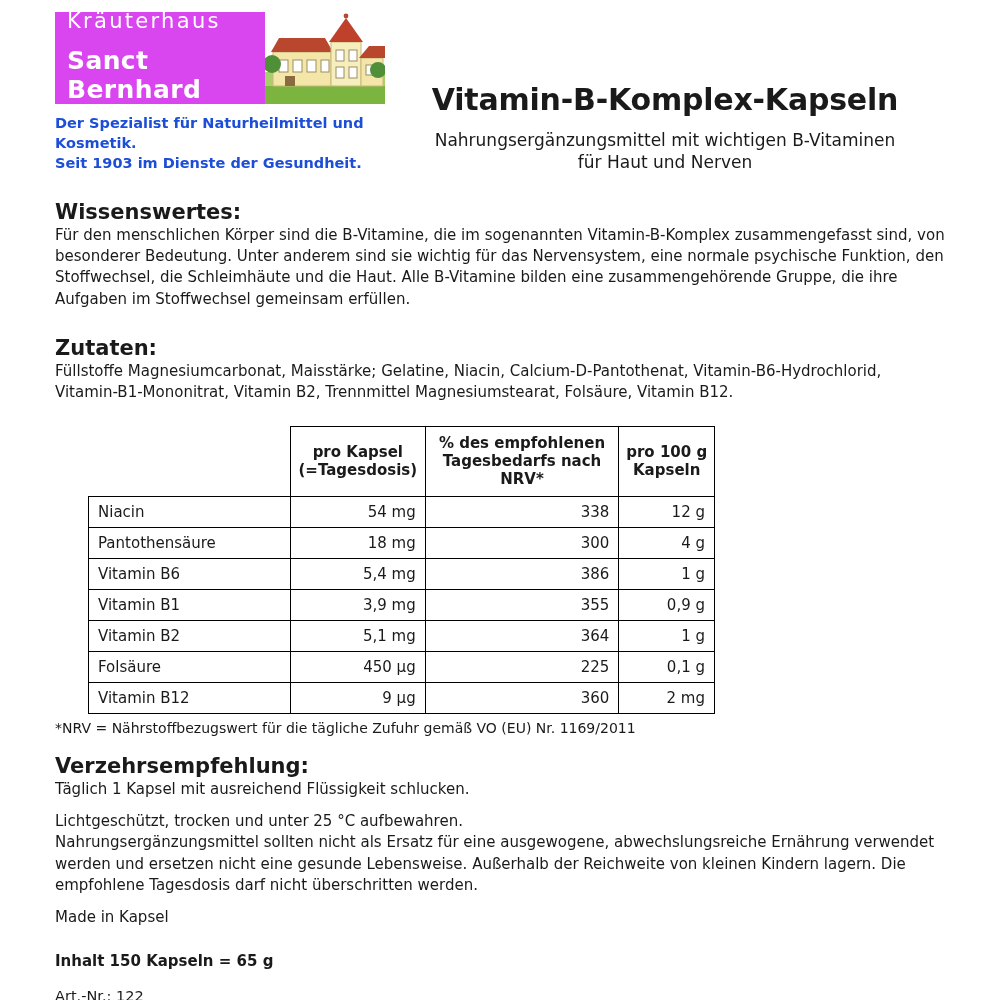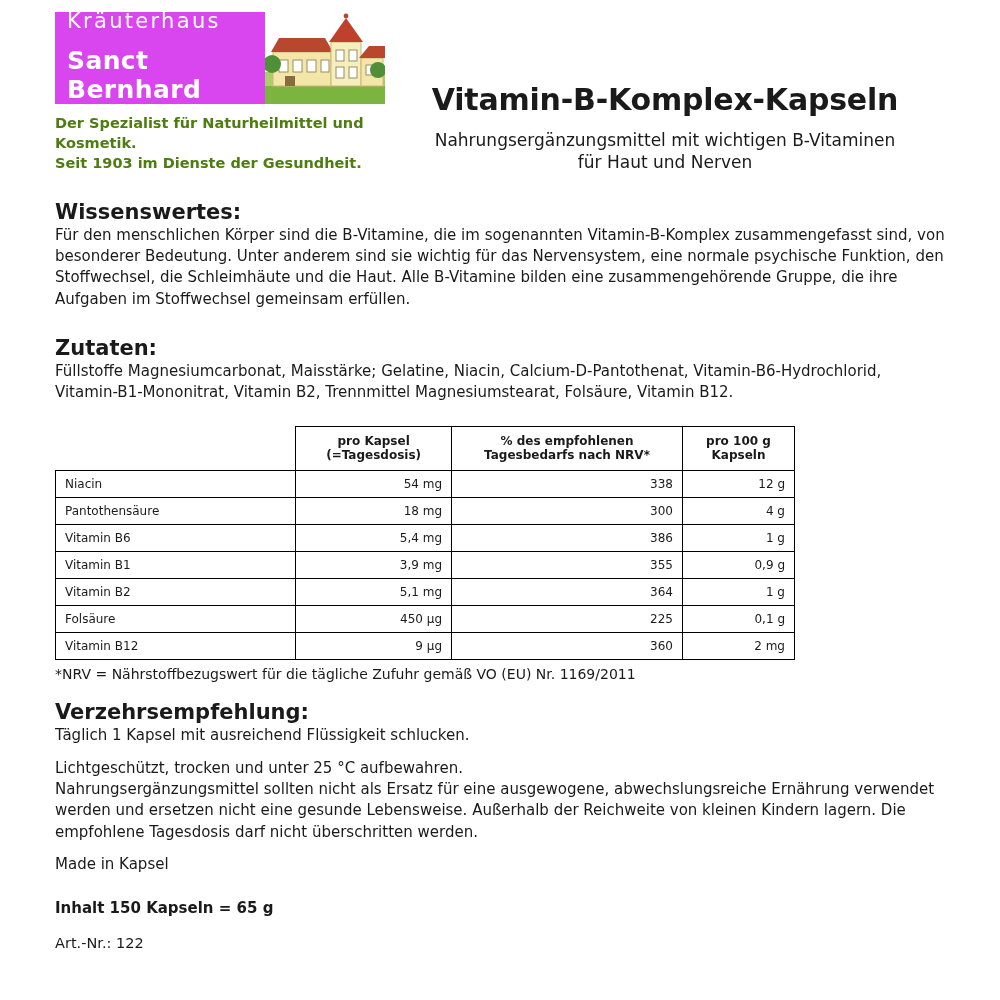--- a/index.html
+++ b/index.html
@@ -56,21 +56,21 @@
     margin-top: 14px;
   }
   .logo-img {
     width: 120px;
     position: relative;
     background: #ffffff;
     overflow: hidden;
   }
   .tagline {
     margin-top: 9px;
-    color: #4d7c0f;
+    color: #1d4ed8;
     font-size: 14.5px;
     line-height: 1.38;
     font-weight: bold;
   }
   .title-col {
     flex: 1;
     text-align: center;
     padding-top: 58px;
   }
   .prod-title {
@@ -101,23 +101,24 @@
     line-height: 1.42;
     margin: 0;
   }
   .gap-lg { height: 26px; }
   .gap-md { height: 18px; }
   .gap-sm { height: 11px; }
 
   
   table.nutri {
     border-collapse: collapse;
-    width: 740px;
+    width: 627px;
     margin-top: 22px;
-    font-size: 12px;
+    font-size: 15px;
+    margin-left: 33px;
   }
   table.nutri th, table.nutri td {
     border: 1px solid #000;
     padding: 6px 9px;
   }
   table.nutri thead th {
     font-weight: bold;
     text-align: center;
     line-height: 1.2;
     padding: 7px 6px 8px 6px;

